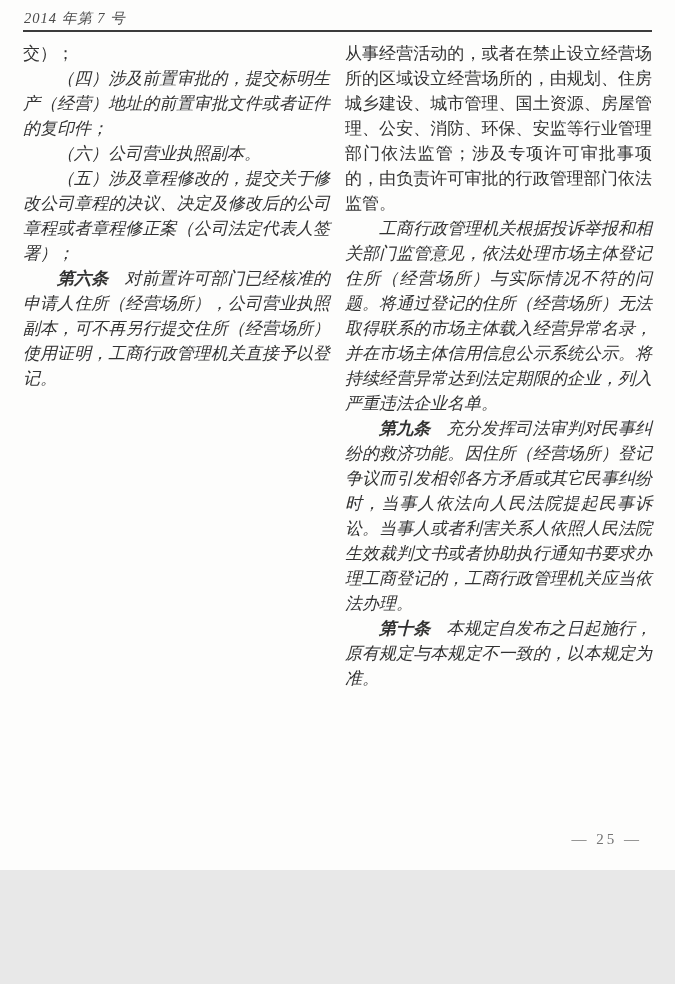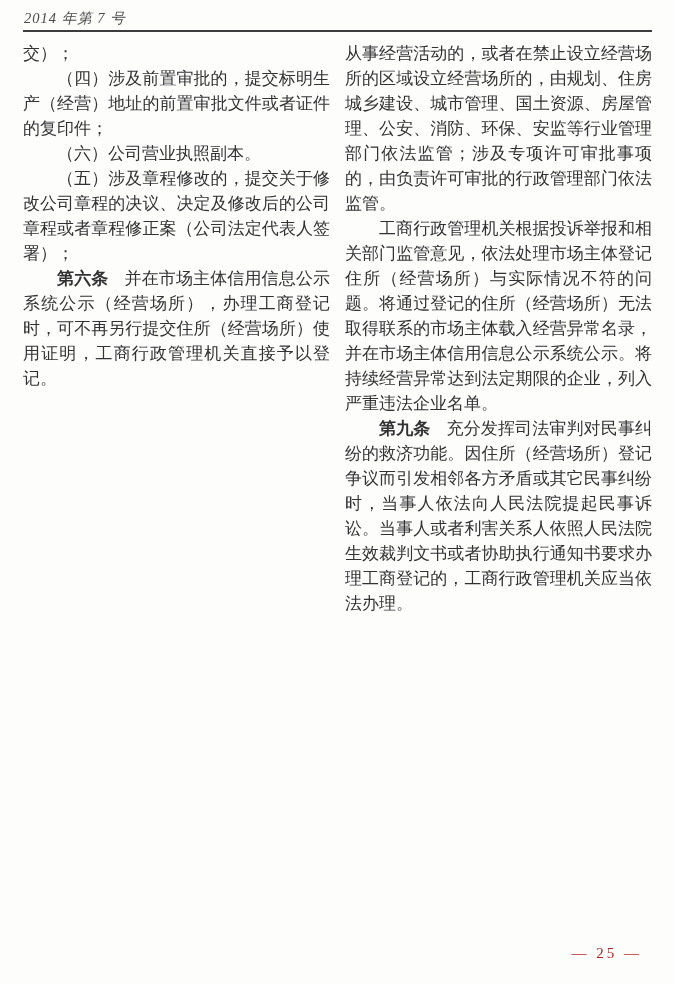--- a/index.html
+++ b/index.html
@@ -3,21 +3,21 @@
 <meta charset="utf-8">
 <style>
   html, body {
     margin: 0;
     padding: 0;
     background: #e8e8e8;
   }
   .page {
     position: relative;
     width: 675px;
-    height: 984px;
+    height: 870px;
     margin: 0 auto;
     background: #fdfdfc;
     font-family: "Liberation Serif", "DejaVu Serif", serif;
     overflow: hidden;
   }
   .header {
     position: absolute;
     top: 9px;
     left: 24px;
     right: 24px;
@@ -54,31 +54,32 @@
     text-align: justify;
     text-justify: inter-ideograph;
     word-break: break-all;
   }
   .column p {
     margin: 0;
     padding: 0;
   }
   .column p.indent {
     text-indent: 2em;
+    font-style: italic;
   }
   .article-head {
     font-weight: bold;
     margin-right: 0.95em;
   }
   .footer {
     position: absolute;
     bottom: 22px;
     right: 33px;
     font-size: 15px;
-    color: #b91c1c;
+    color: #737373;
     letter-spacing: 3px;
     font-family: "Liberation Serif", "DejaVu Serif", serif;
     text-align: right;
   }
 </style>
 </head>
 <body>
 
 <div class="page">
 
@@ -88,26 +89,27 @@
 
   <div class="header-rule"></div>
 
   <div class="body-columns">
 
     <div class="column">
       <p><span>交）；</span></p>
       <p class="indent"><span>（四）涉及前置审批的，提交标明生产（经营）地址的前置审批文件或者证件的复印件；</span></p>
       <p class="indent"><span>（六）公司营业执照副本。</span></p>
       <p class="indent"><span>（五）涉及章程修改的，提交关于修改公司章程的决议、决定及修改后的公司章程或者章程修正案（公司法定代表人签署）；</span></p>
-      <p class="indent"><span class="article-head">第六条</span><span>并在市场主体信用信息公示系统公示（经营场所），办理工商登记时，可不再另行提交住所（经营场所）使用证明，工商行政管理机关直接予以登记。</span></p>
+      <p class="indent"><span class="article-head">第六条</span><span>对前置许可部门已经核准的申请人住所（经营场所），公司营业执照副本，可不再另行提交住所（经营场所）使用证明，工商行政管理机关直接予以登记。</span></p>
     </div>
 
     <div class="column">
       <p><span>从事经营活动的，或者在禁止设立经营场所的区域设立经营场所的，由规划、住房城乡建设、城市管理、国土资源、房屋管理、公安、消防、环保、安监等行业管理部门依法监管；涉及专项许可审批事项的，由负责许可审批的行政管理部门依法监管。</span></p>
       <p class="indent"><span>工商行政管理机关根据投诉举报和相关部门监管意见，依法处理市场主体登记住所（经营场所）与实际情况不符的问题。将通过登记的住所（经营场所）无法取得联系的市场主体载入经营异常名录，并在市场主体信用信息公示系统公示。将持续经营异常达到法定期限的企业，列入严重违法企业名单。</span></p>
       <p class="indent"><span class="article-head">第九条</span><span>充分发挥司法审判对民事纠纷的救济功能。因住所（经营场所）登记争议而引发相邻各方矛盾或其它民事纠纷时，当事人依法向人民法院提起民事诉讼。当事人或者利害关系人依照人民法院生效裁判文书或者协助执行通知书要求办理工商登记的，工商行政管理机关应当依法办理。</span></p>
+      <p class="indent"><span class="article-head">第十条</span><span>本规定自发布之日起施行，原有规定与本规定不一致的，以本规定为准。</span></p>
     </div>
 
   </div>
 
   <div class="footer">— 25 —</div>
 
 </div>
 
 </body></html>

